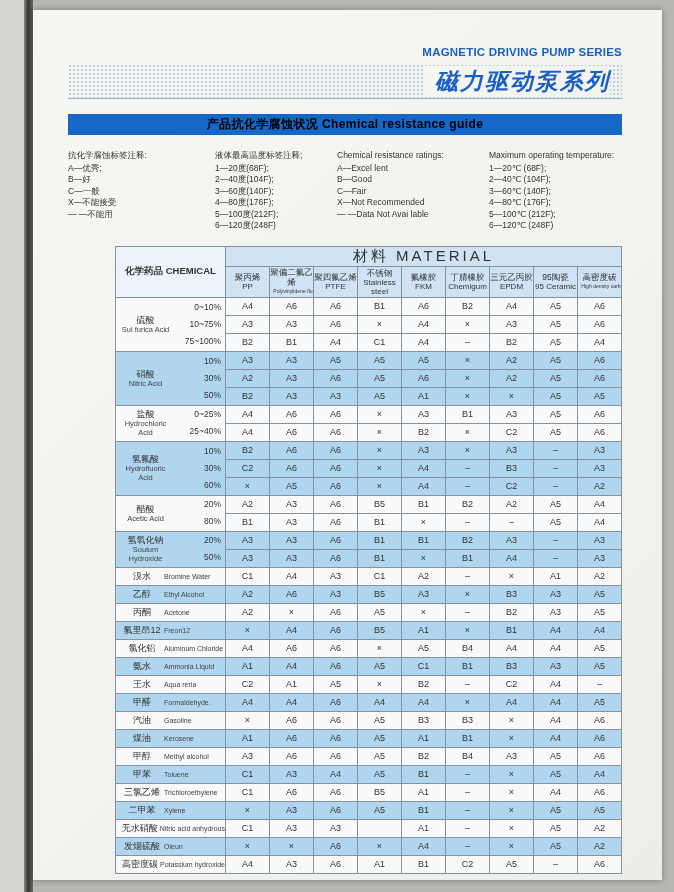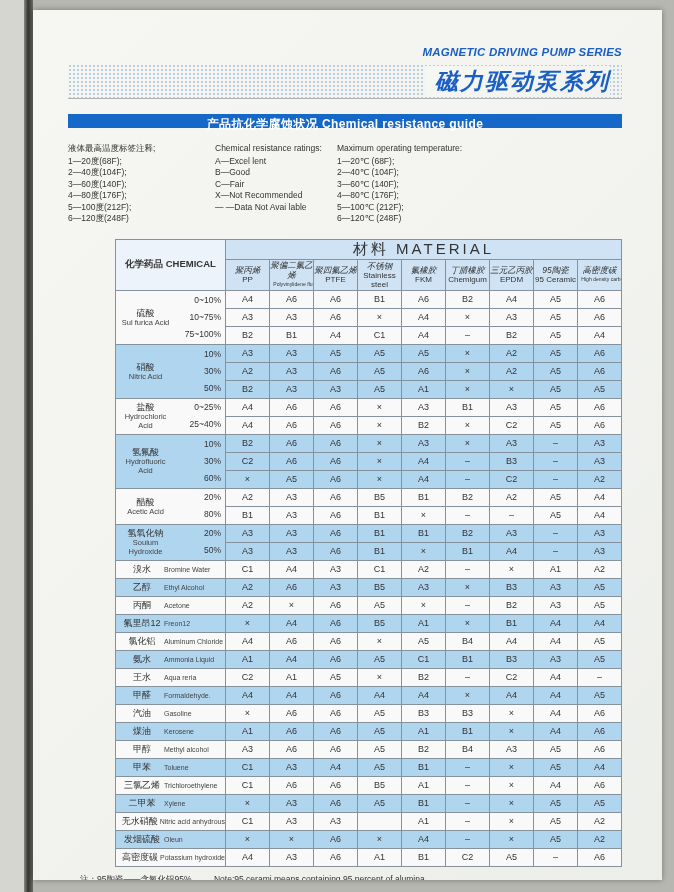--- a/index.html
+++ b/index.html
@@ -30,22 +30,22 @@
     border-bottom:1px solid #a9b4ba;
   }
   .title-cn{
     position:absolute;right:12px;bottom:1px;
     font-size:23px;font-weight:bold;font-style:italic;letter-spacing:2px;
     background:linear-gradient(135deg,#f6f6f2,#f2f3ef);padding-left:10px;
   }
 
   
   .banner{
-    margin-top:15px;height:14px;line-height:21px;text-align:center;
-    color:#ffffff;font-size:12px;font-weight:bold;letter-spacing:.4px;
+    margin-top:15px;height:21px;line-height:21px;text-align:center;
+    color:#000000;font-size:12px;font-weight:bold;letter-spacing:.4px;
   }
 
   
   .legend{display:flex;margin-top:15px;font-size:8.5px;line-height:11.5px;}
   .legend-col{white-space:nowrap;}
   .legend-col:nth-child(1){width:147px;}
   .legend-col:nth-child(2){width:122px;}
   .legend-col:nth-child(3){width:152px;}
   .legend-col:nth-child(4){flex:1;}
   .legend-title{margin-bottom:1px;}
@@ -59,21 +59,21 @@
     font-size:9px;
   }
   table.chem col.c-label{width:110px;}
   table.chem th,table.chem td{
     border:1px solid #85929b;padding:0;text-align:center;vertical-align:middle;
     overflow:hidden;
   }
   th.corner{background:#ecf3fa;font-size:9.5px;font-weight:bold;}
   th.band{background:#cfe3f4;height:15px;font-size:15px;font-weight:normal;letter-spacing:3px;}
   th.mat{background:#cfe3f4;height:30px;font-weight:normal;}
-  th.mat .cn{font-size:8.5px;line-height:10px;font-style:italic;}
+  th.mat .cn{font-size:8.5px;line-height:10px;}
   th.mat .en{font-size:8px;line-height:9px;transform-origin:center;}
   th.mat .en.small{font-size:6px;transform:scale(.85);white-space:nowrap;}
   tr.data td{height:17px;}
   tr.white td{background:#f8f9f8;}
   tr.blue td{background:#b0d5ef;}
   td.chem-label{text-align:left;}
   .lbl-flex{display:flex;align-items:center;height:100%;}
   .lbl-names{flex:1;padding-left:4px;}
   .lbl-names .cn{font-size:9px;line-height:10px;}
   .lbl-names .en{font-size:7.5px;line-height:9px;color:#444;}
@@ -90,29 +90,37 @@
 </head>
 <body>
 
 <div class="scan-edge-light"></div>
 <div class="scan-edge-dark"></div>
 
 <div class="paper">
   <div class="content">
 
     <div class="page-header">
-      <div class="title-en" style="color: rgb(26, 95, 196); font-style: italic;">MAGNETIC DRIVING PUMP SERIES</div>
+      <div class="title-en" style="color: rgb(26, 95, 196);">MAGNETIC DRIVING PUMP SERIES</div>
       <div class="dotted-band">
         <span class="title-cn" style="color: rgb(26, 95, 196);">磁力驱动泵系列</span>
       </div>
     </div>
 
     <div class="banner" style="background: rgb(21, 103, 200);">产品抗化学腐蚀状况 Chemical resistance guide</div>
 
     <div class="legend" id="legend">
+        <div class="legend-col">
+          <div class="legend-title">抗化学腐蚀标签注释:</div>
+          <div class="legend-item">A—优秀;</div>
+          <div class="legend-item">B—好</div>
+          <div class="legend-item">C—一般</div>
+          <div class="legend-item">X—不能接受</div>
+          <div class="legend-item">— —不能用</div>
+        </div>
         <div class="legend-col">
           <div class="legend-title">液体最高温度标签注释;</div>
           <div class="legend-item">1—20度(68F);</div>
           <div class="legend-item">2—40度(104F);</div>
           <div class="legend-item">3—60度(140F);</div>
           <div class="legend-item">4—80度(176F);</div>
           <div class="legend-item">5—100度(212F);</div>
           <div class="legend-item">6—120度(248F)</div>
         </div>
         <div class="legend-col">

